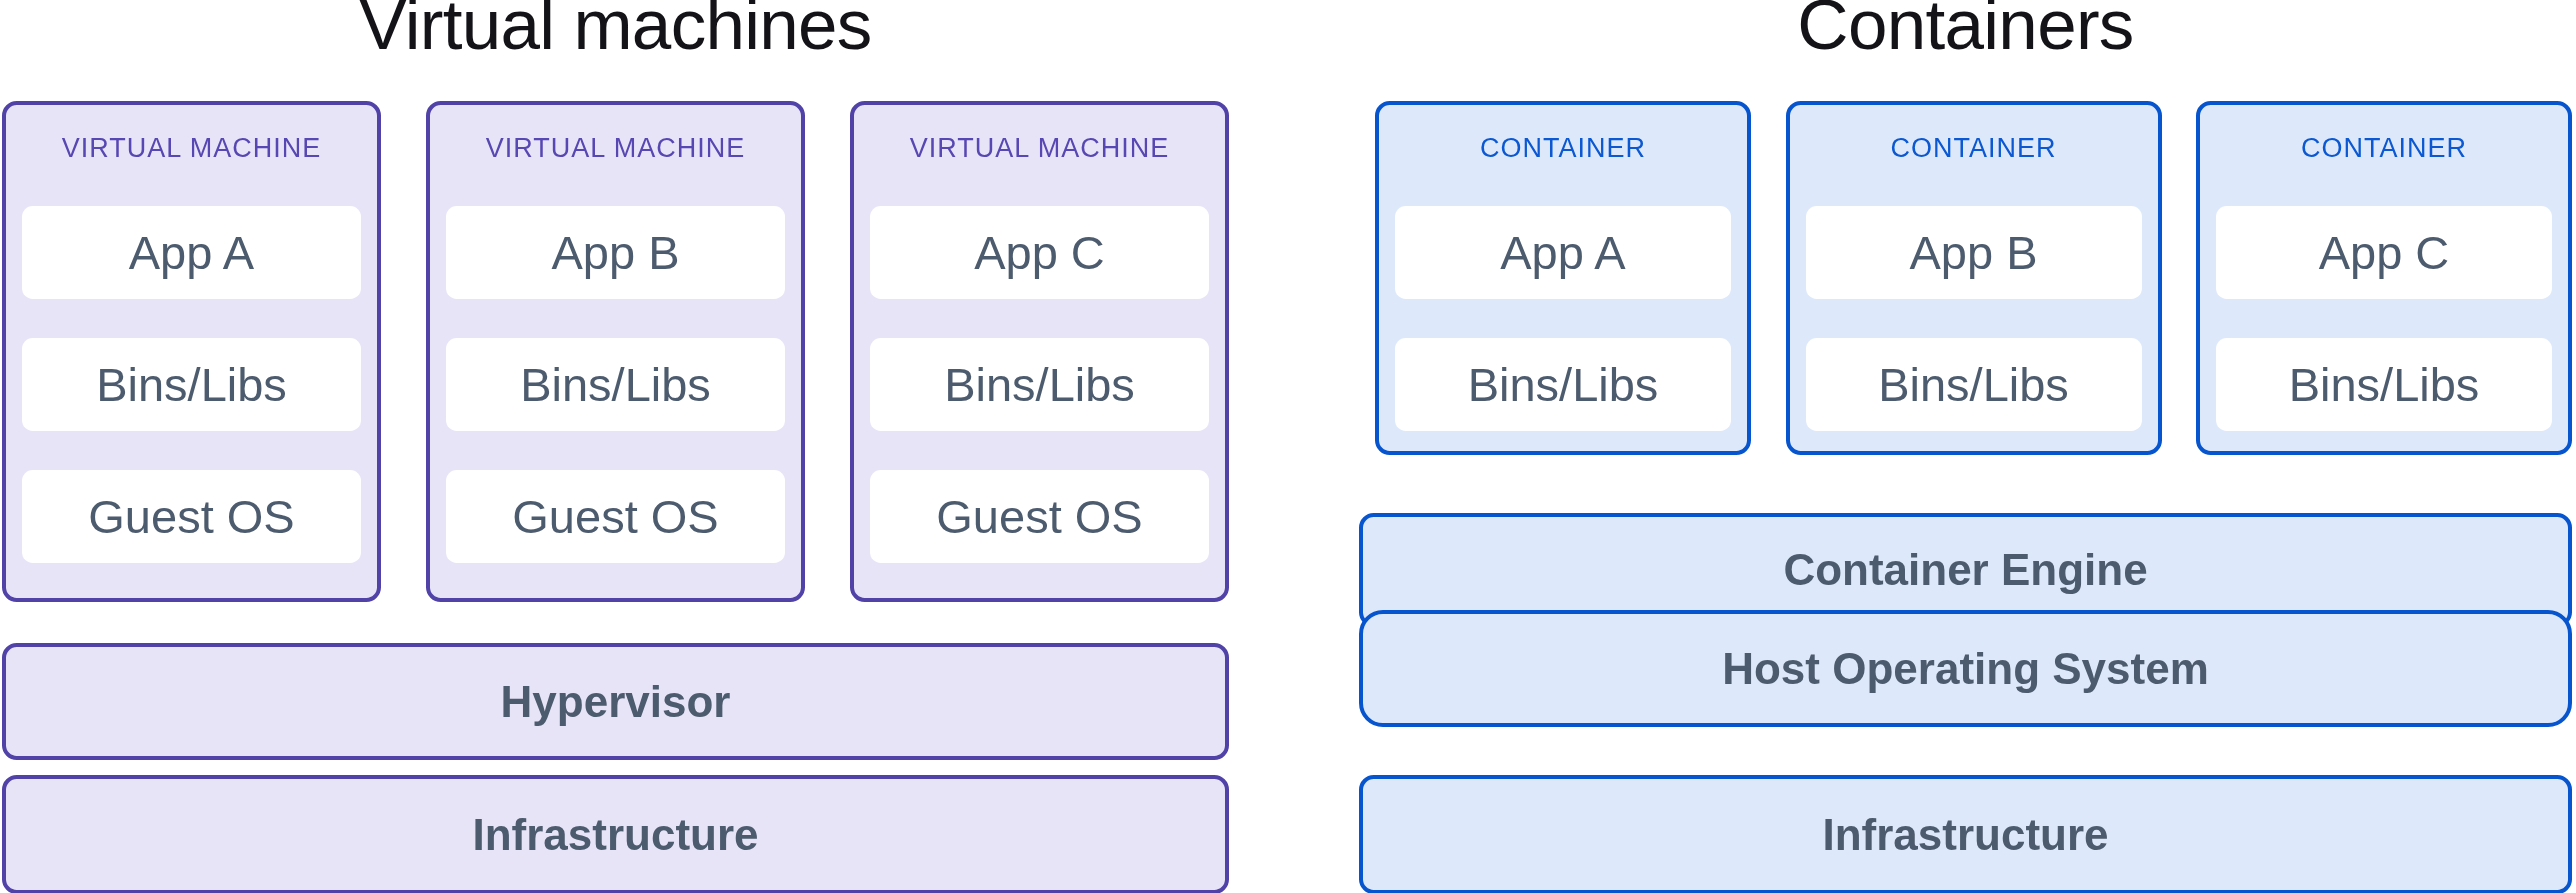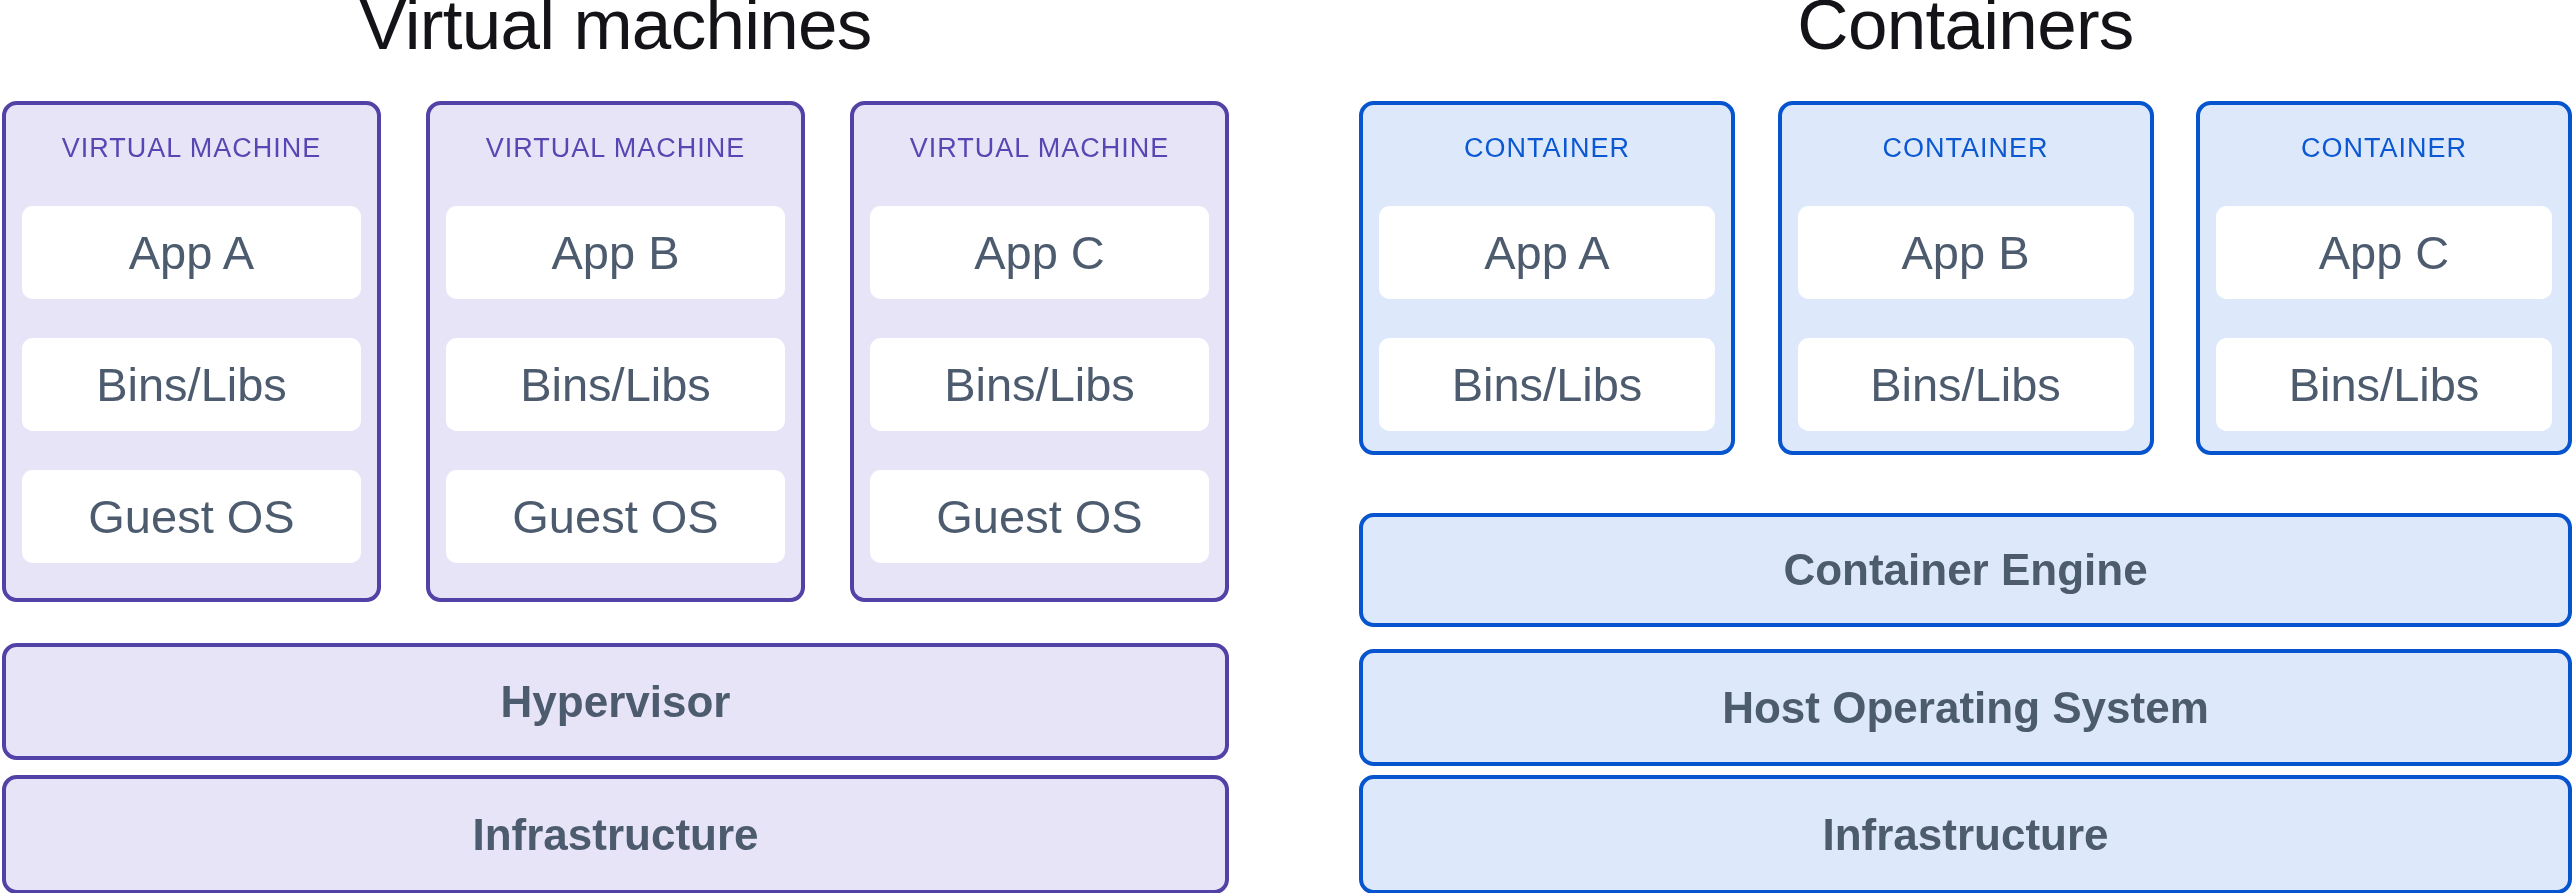--- a/index.html
+++ b/index.html
@@ -50,20 +50,21 @@
     width: 379px;
     height: 501px;
     background: var(--left-fill, #e8e4f8);
     border-color: var(--left-accent, #5042a6);
   }
   .col-right .unit-box {
     width: 376px;
     height: 354px;
     background: var(--right-fill, #dde9fb);
     border-color: var(--right-accent, #0754cf);
+    margin-left: 16px;
   }
   .unit-header {
     margin-top: 29.5px;
     line-height: 27px;
     font-size: 27px;
     font-weight: 400;
     letter-spacing: 1px;
     text-align: center;
     white-space: nowrap;
   }
@@ -105,21 +106,21 @@
     background: var(--left-fill, #e8e4f8);
     border-color: var(--left-accent, #5042a6);
   }
   .col-right .stack-bar {
     background: var(--right-fill, #dde9fb);
     border-color: var(--right-accent, #0754cf);
   }
   .bar-l0 { top: 643px;  height: 117px; }
   .bar-l1 { top: 775px; height: 119px; }
   .bar-r0 { top: 513px;  height: 114px; }
-  .bar-r1 { top: 649px;  height: 117px; }
+  .bar-r1 { top: 610px;  height: 117px; border-radius: 24px; }
   .bar-r2 { top: 775px; height: 119px; }
 </style>
 </head>
 <body>
 
 <div class="canvas">
 
   <div class="column col-left">
     <div class="diagram-title">Virtual machines</div>
 

